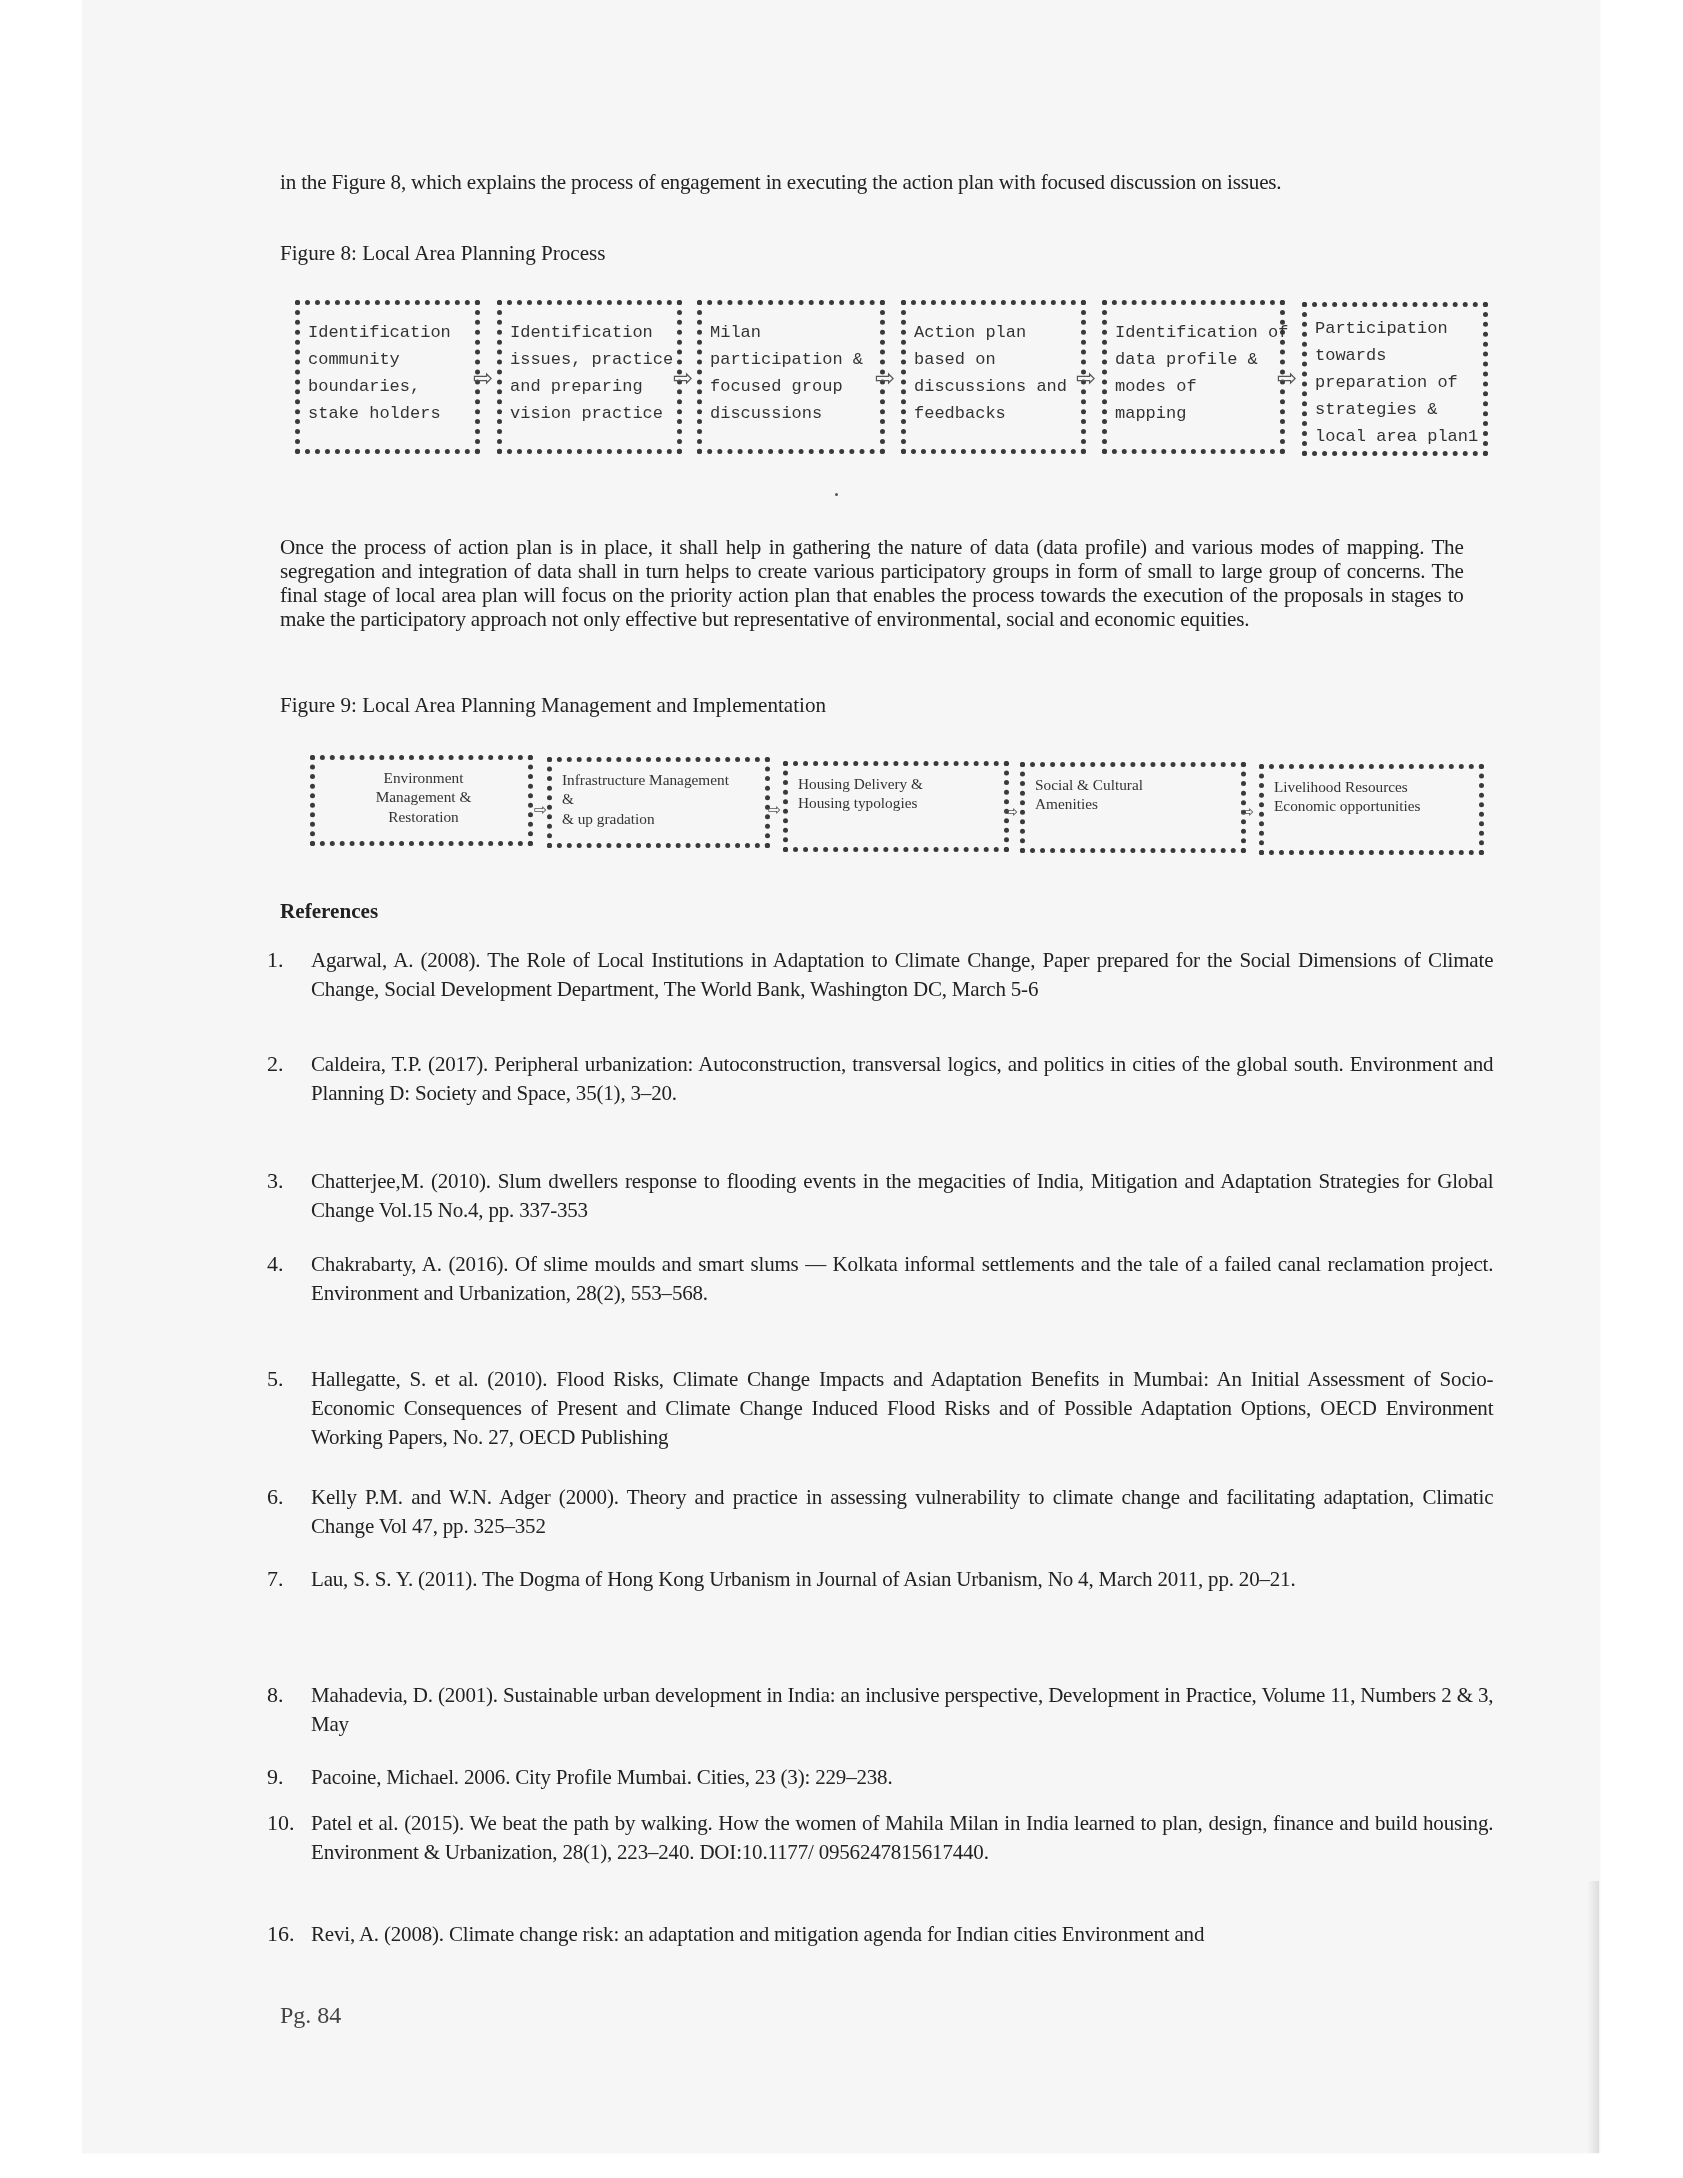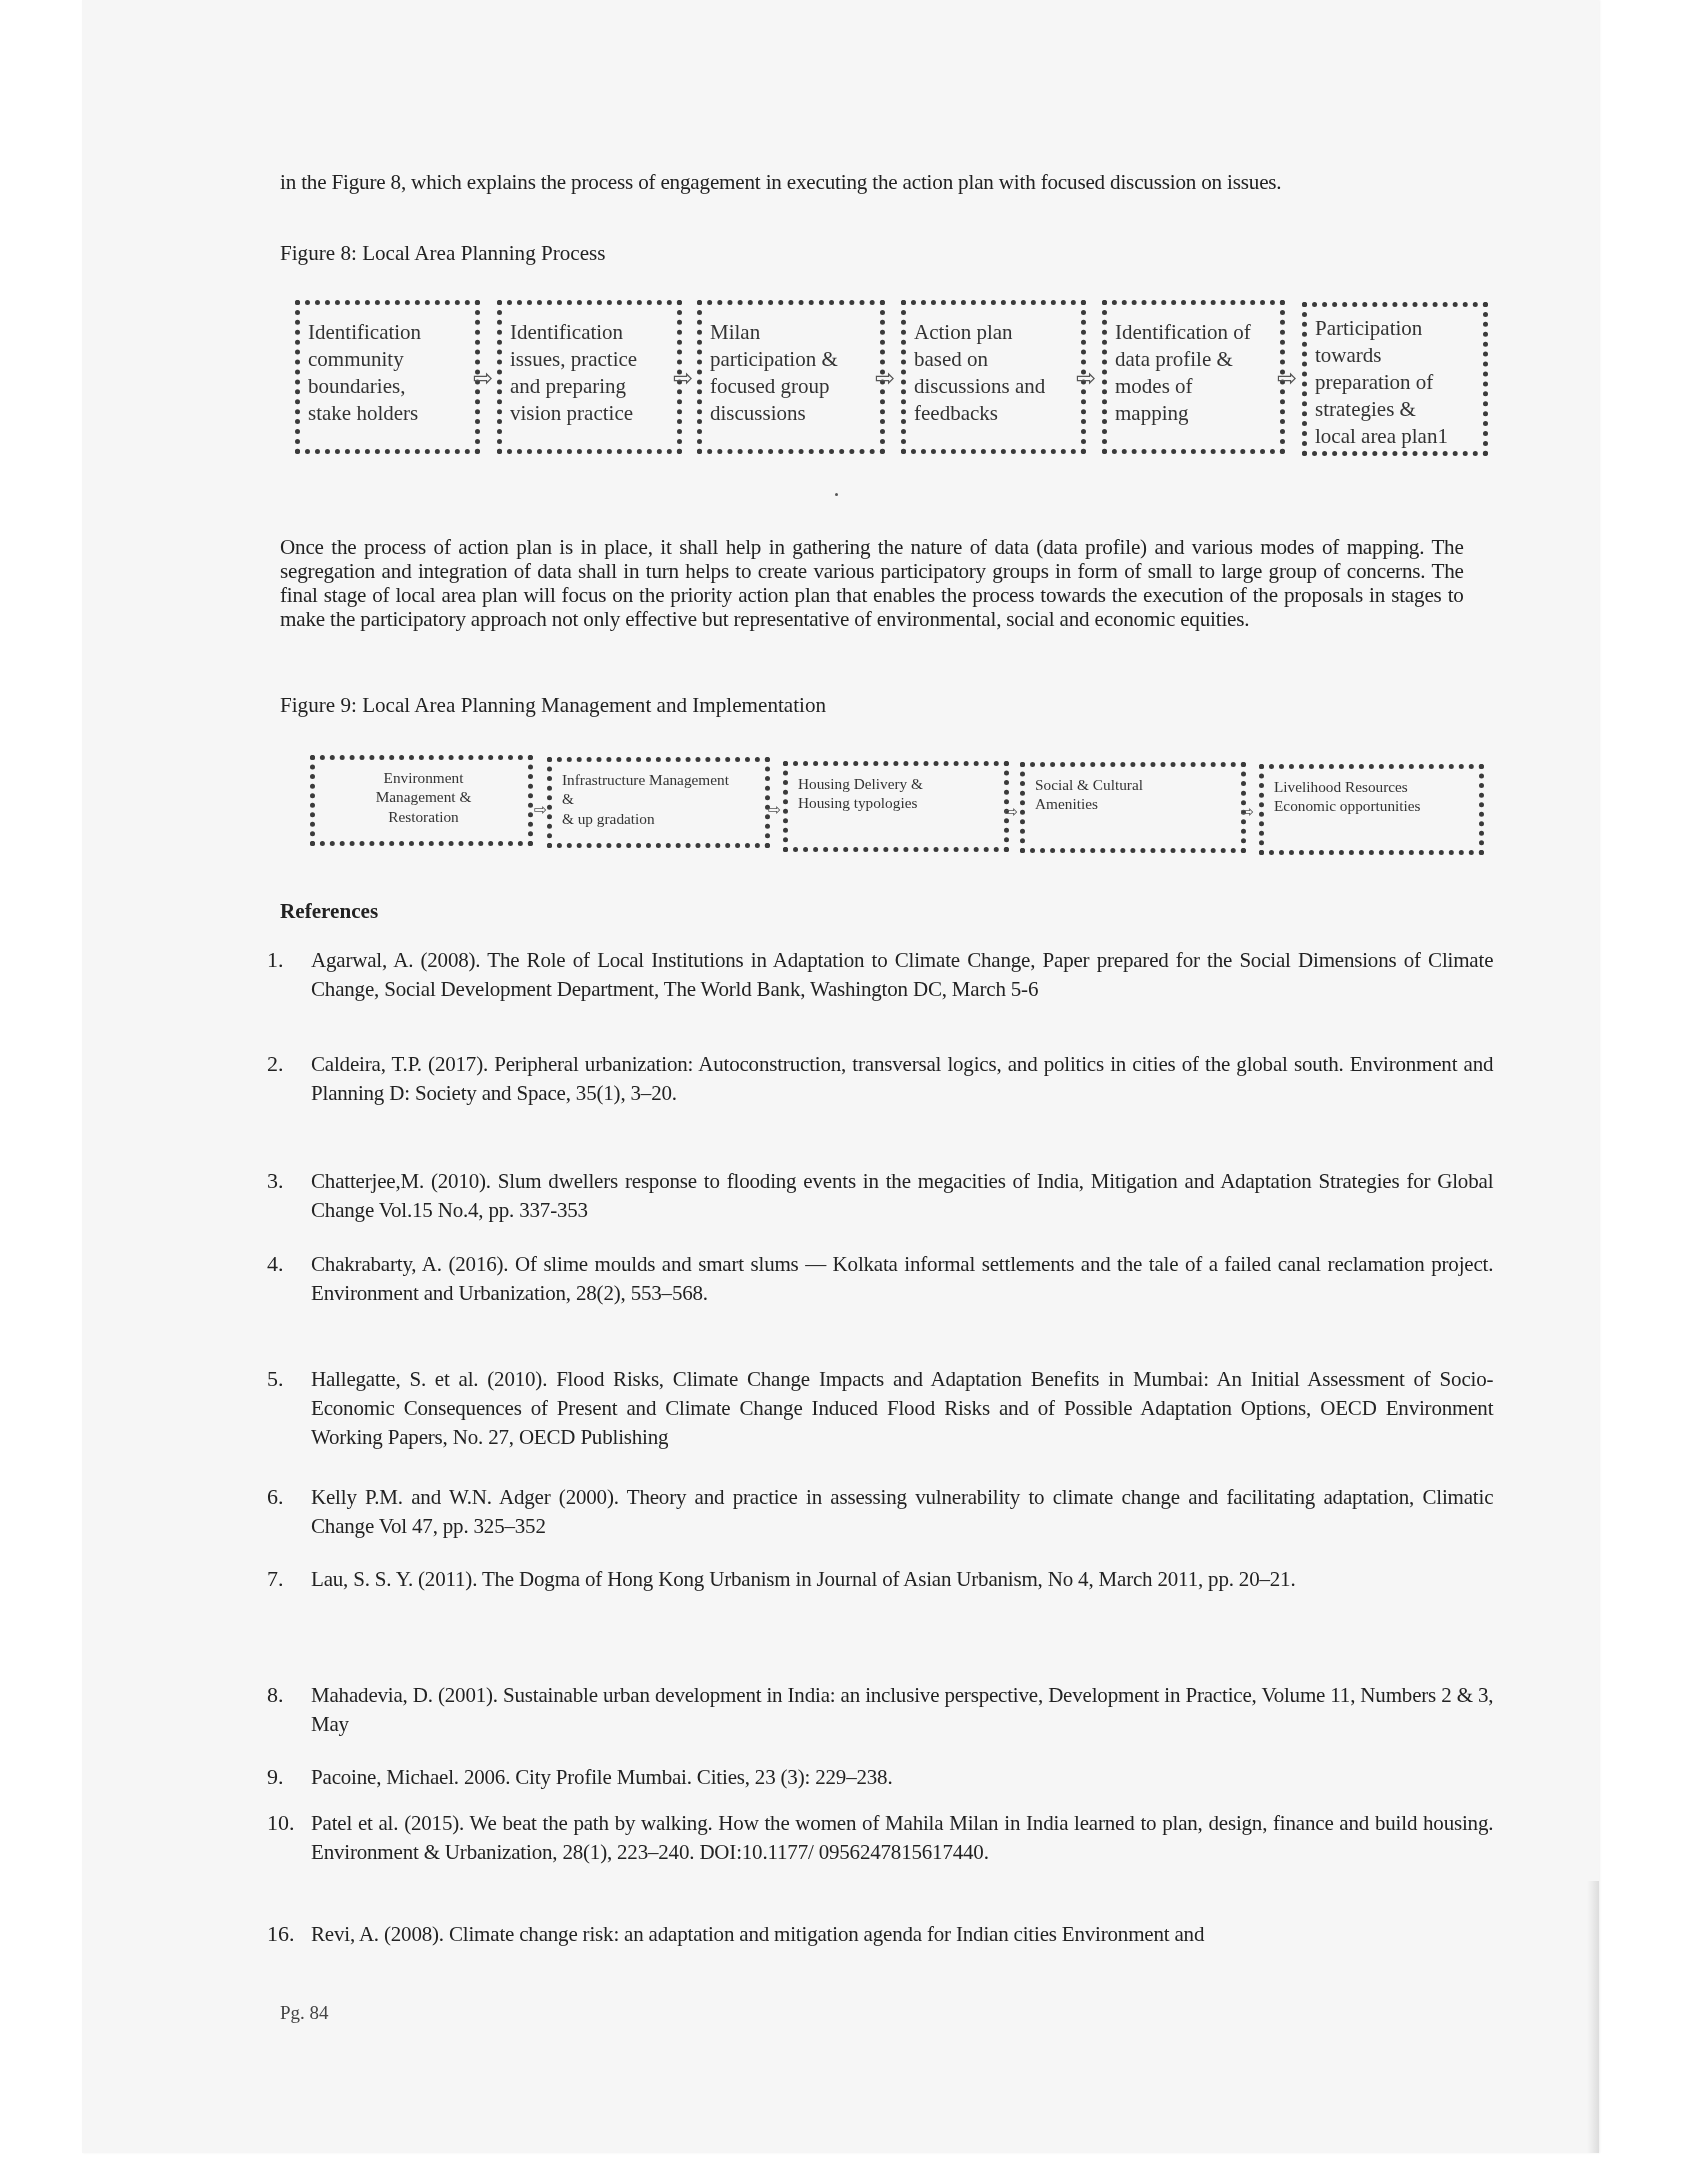--- a/index.html
+++ b/index.html
@@ -61,24 +61,25 @@
   }
   .flow-box {
     position: absolute;
     border: 5px dotted #3a3a3a;
     box-sizing: border-box;
     background: transparent;
     font-family: "Liberation Serif", serif;
     color: #333333;
   }
   .fig8 .flow-box {
-    font-size: 21px;
+    font-size: 17px;
     line-height: 27px;
     padding: 14px 6px 0 8px;
     height: 154px;
+    font-family: Liberation Mono, monospace;
   }
   .fig9 .flow-box {
     font-size: 15.3px;
     line-height: 19.3px;
     padding: 8px 6px 0 10px;
     height: 91px;
     white-space: nowrap;
   }
   .flow-line { display: block; white-space: nowrap; }
   .arrow {
@@ -109,21 +110,21 @@
     width: 1238px;
     text-align: justify;
     transform: scaleX(0.955);
     transform-origin: left top;
     letter-spacing: -0.2px;
   }
   .page-number {
     position: absolute;
     left: 280px;
     top: 2002px;
-    font-size: 19px;
+    font-size: 24px;
     color: #444444;
     font-family: "Liberation Serif", serif;
   }
   .dot-mark {
     position: absolute;
     width: 3px; height: 3px; border-radius: 50%;
     background: #555;
   }
 </style>
 </head>

